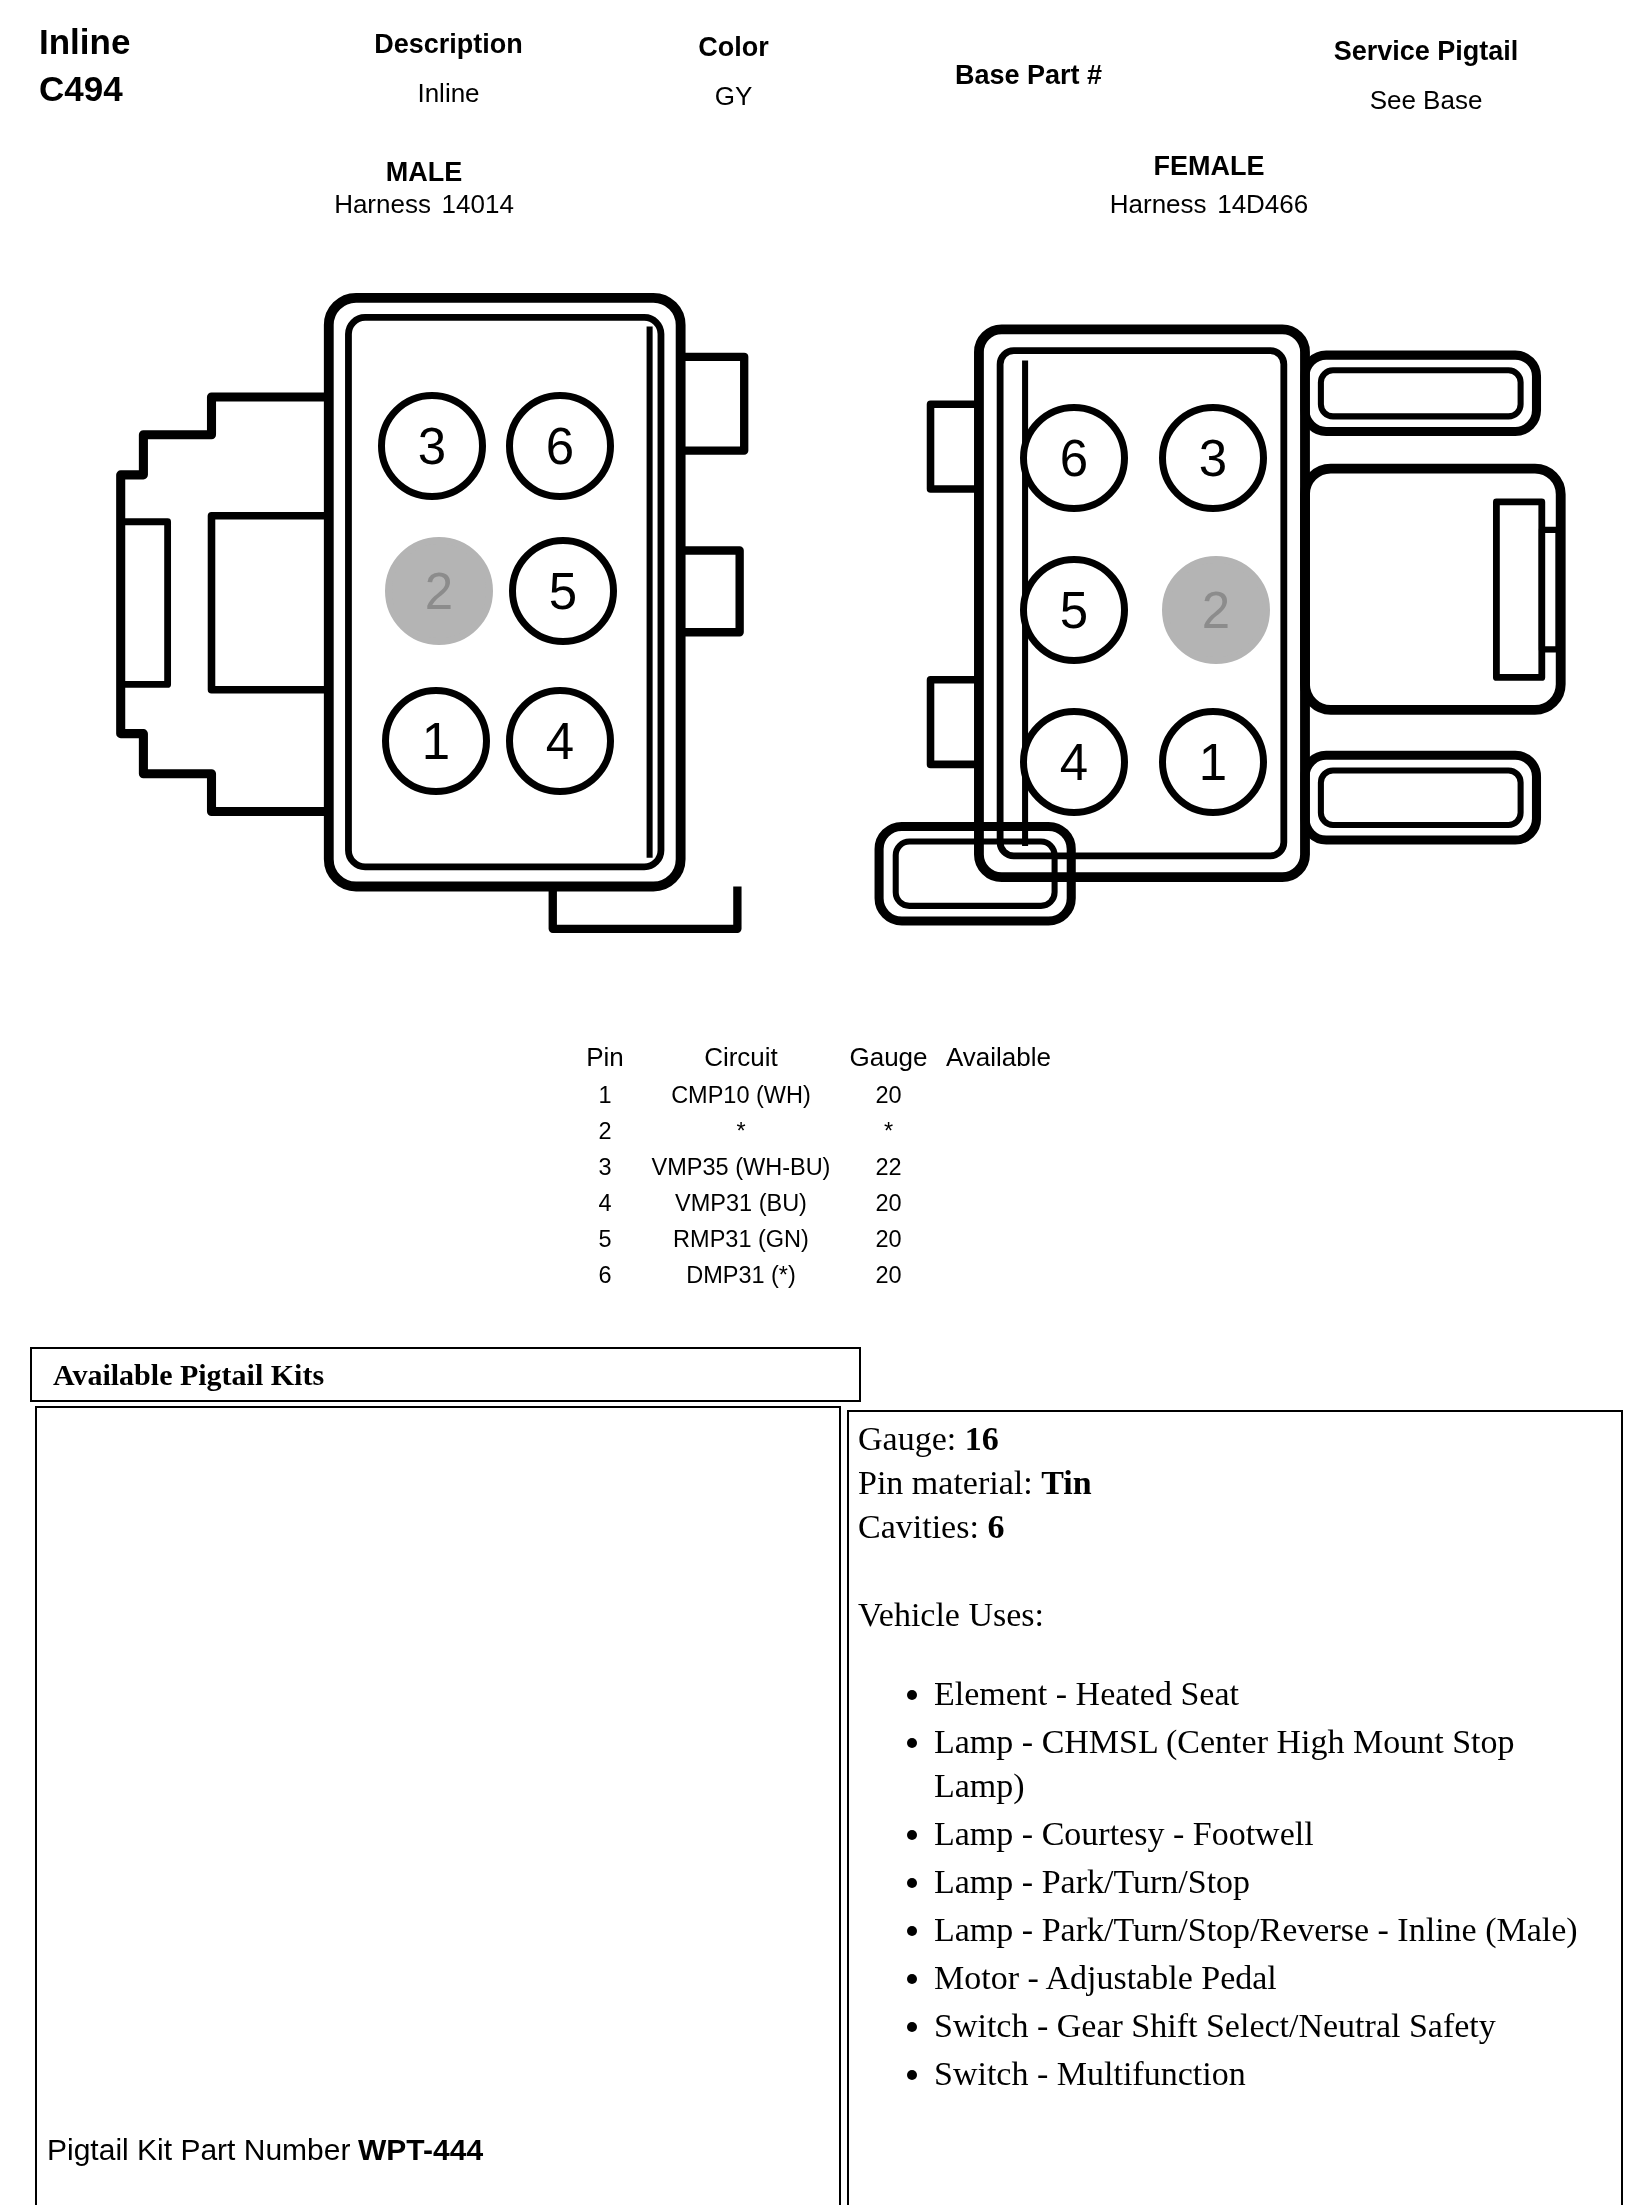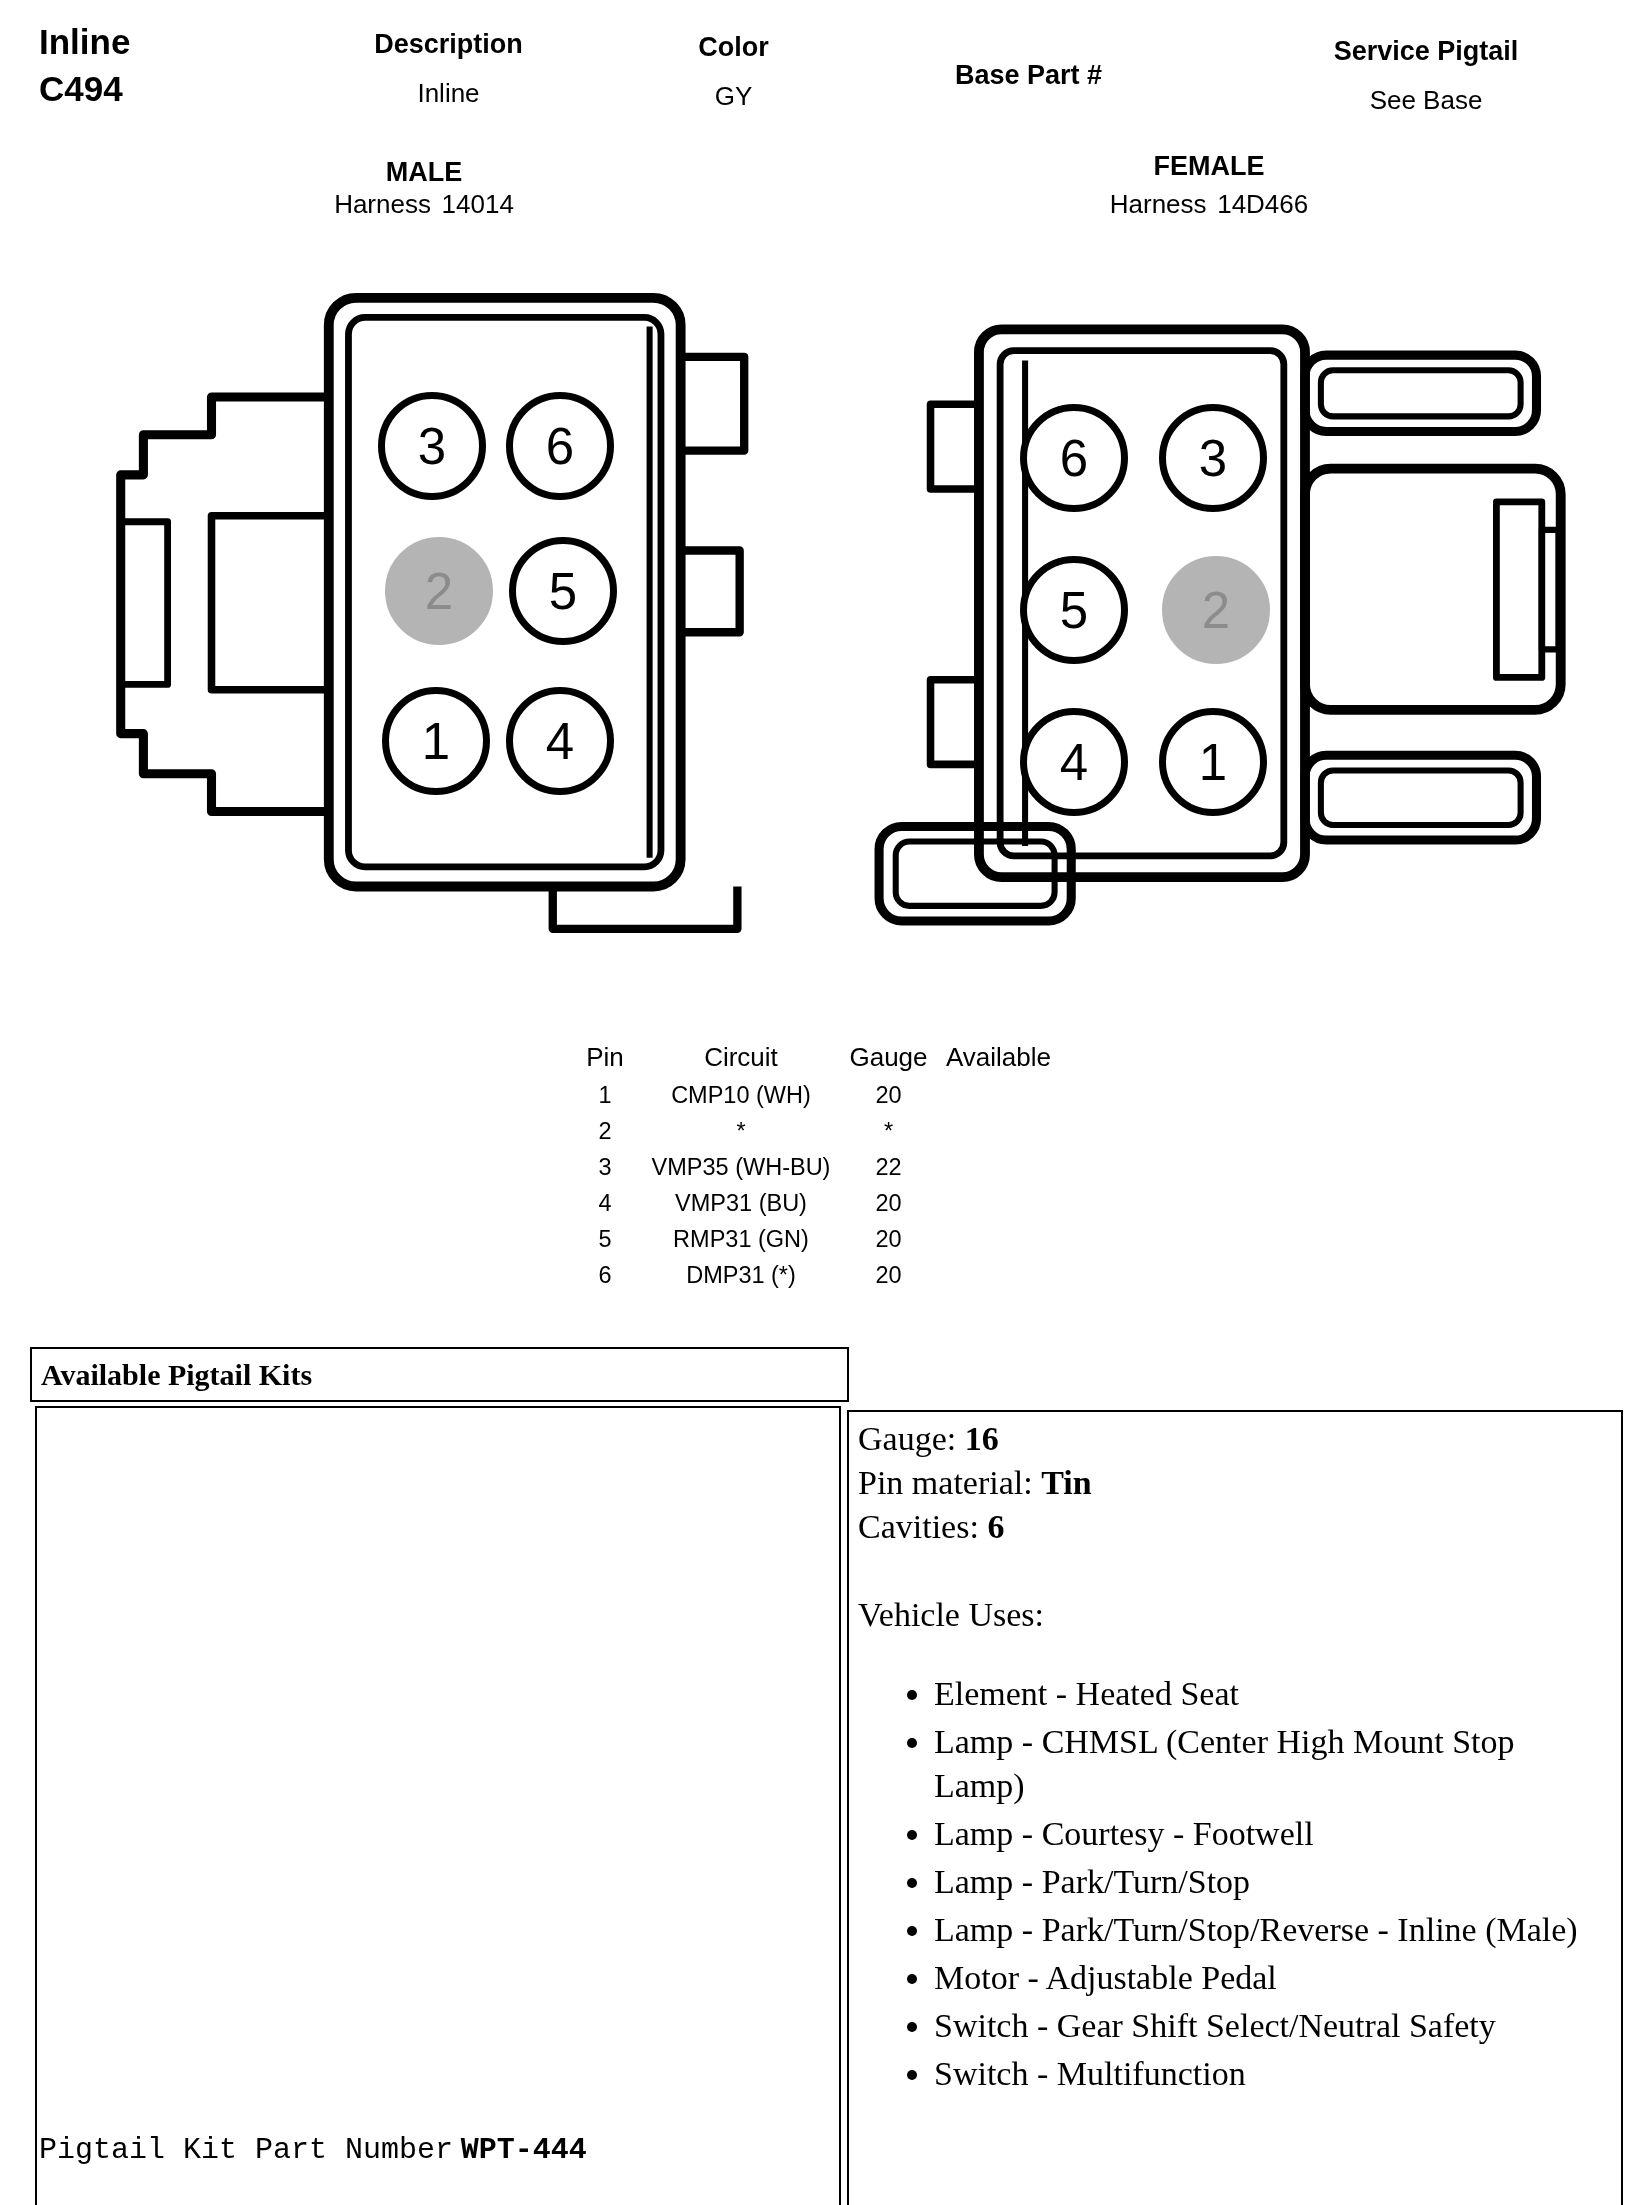--- a/index.html
+++ b/index.html
@@ -23,30 +23,30 @@
   .pin-table{position:absolute;left:571px;top:1038px;width:575px;}
   .pt-row{display:flex;line-height:36px;}
   .pt-header{font-weight:normal;font-size:26px;line-height:39px;}
   .pt-row span{display:block;text-align:center;font-size:23.5px;}
   .pt-header span{font-size:26px;}
   .col-pin{width:68px;}
   .col-circuit{width:204px;}
   .col-gauge{width:91px;}
   .col-qual{width:129px;}
   .pigtail-header{position:absolute;left:30px;top:1347px;width:806px;height:51px;
-      border:2.3px solid #000;display:flex;align-items:center;padding-left:9px;
+      border:2.3px solid #000;display:flex;align-items:center;padding-left:21px;
       font-family:"Liberation Serif",serif;font-size:30px;font-weight:bold;}
   .pigtail-box{position:absolute;left:35px;top:1406px;width:802px;height:802px;border:2.3px solid #000;}
   .service-box{position:absolute;left:847px;top:1410px;width:776px;height:797px;border:2.3px solid #000;
       font-family:"Liberation Serif",serif;font-size:34px;line-height:44px;padding:4.5px 9px;box-sizing:border-box;}
   .service-box p{margin:0;}
   .service-box .spacer{height:44px;}
   .service-box ul{margin:35px 0 0 0;padding-left:72px;}
   .service-box li{margin:4px;padding:0;}
-  .kit-line{position:absolute;left:39px;top:2133px;font-family:Liberation Mono, monospace;font-size:30px;}
+  .kit-line{position:absolute;left:47px;top:2133px;font-family:Liberation Sans, sans-serif;font-size:30px;}
   .kit-line b{margin-left:7.6px;}
 </style>
 </head>
 <body>
 
 <div class="title-block">
   <div>Inline</div>
   <div>C494</div>
 </div>
 

